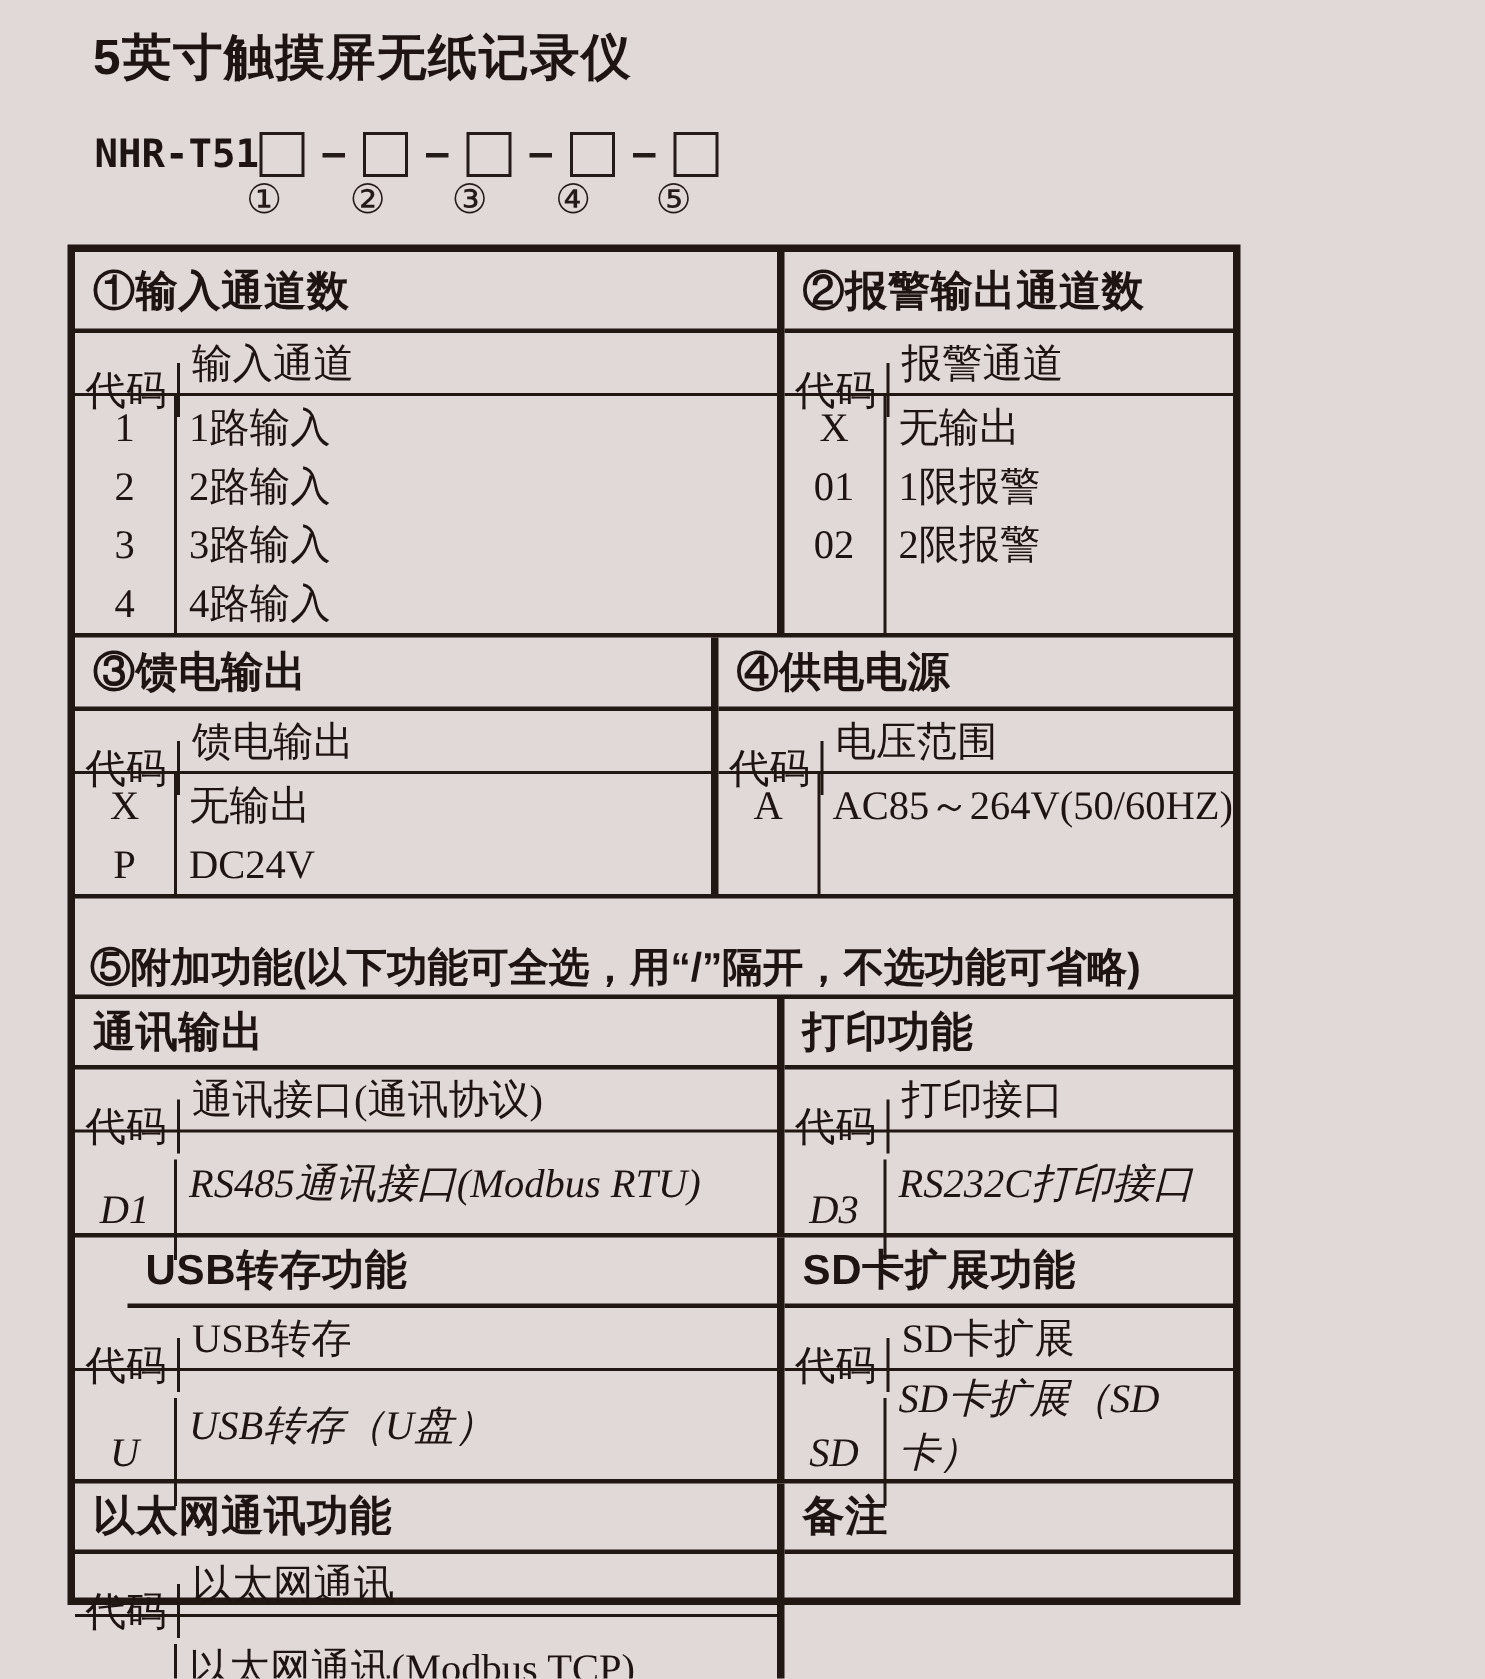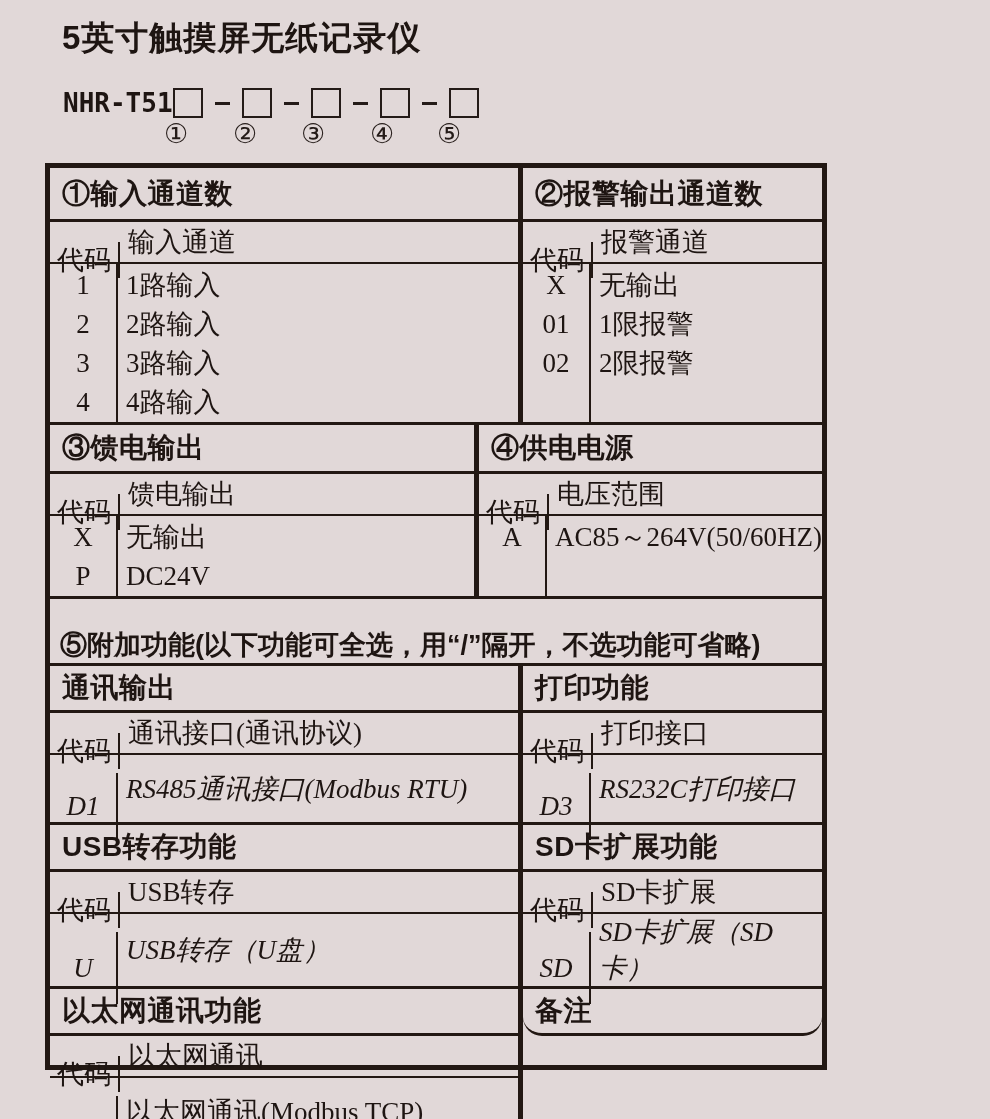--- a/index.html
+++ b/index.html
@@ -218,21 +218,21 @@
         </div>
         <div class="rowpair databody d-c one-line serif">
           <div class="code-cell">D3</div>
           <div class="desc-cell">RS232C打印接口</div>
         </div>
       </div>
     </div>
 
     <div class="sec">
       <div class="half left">
-        <div class="sec-title" style="height:44px;">USB转存功能</div>
+        <div class="sec-title" style="height:44px;margin-left:35px;">USB转存功能</div>
         <div class="rowpair subhead h-sub one-line serif">
           <div class="code-cell">代码</div>
           <div class="desc-cell">USB转存</div>
         </div>
         <div class="rowpair databody d-c one-line serif">
           <div class="code-cell">U</div>
           <div class="desc-cell">USB转存（U盘）</div>
         </div>
       </div>
       <div class="half right">
@@ -254,19 +254,19 @@
         <div class="rowpair subhead h-sub one-line serif">
           <div class="code-cell">代码</div>
           <div class="desc-cell">以太网通讯</div>
         </div>
         <div class="rowpair databody one-line serif" style="flex:1;">
           <div class="code-cell">E</div>
           <div class="desc-cell">以太网通讯(Modbus TCP)</div>
         </div>
       </div>
       <div class="half right">
-        <div class="sec-title" style="height:44px;border-radius:19px;">备注</div>
+        <div class="sec-title" style="height:44px;">备注</div>
         <div class="note-empty"></div>
       </div>
     </div>
 
   </div>
 </div>
 
 </body></html>

